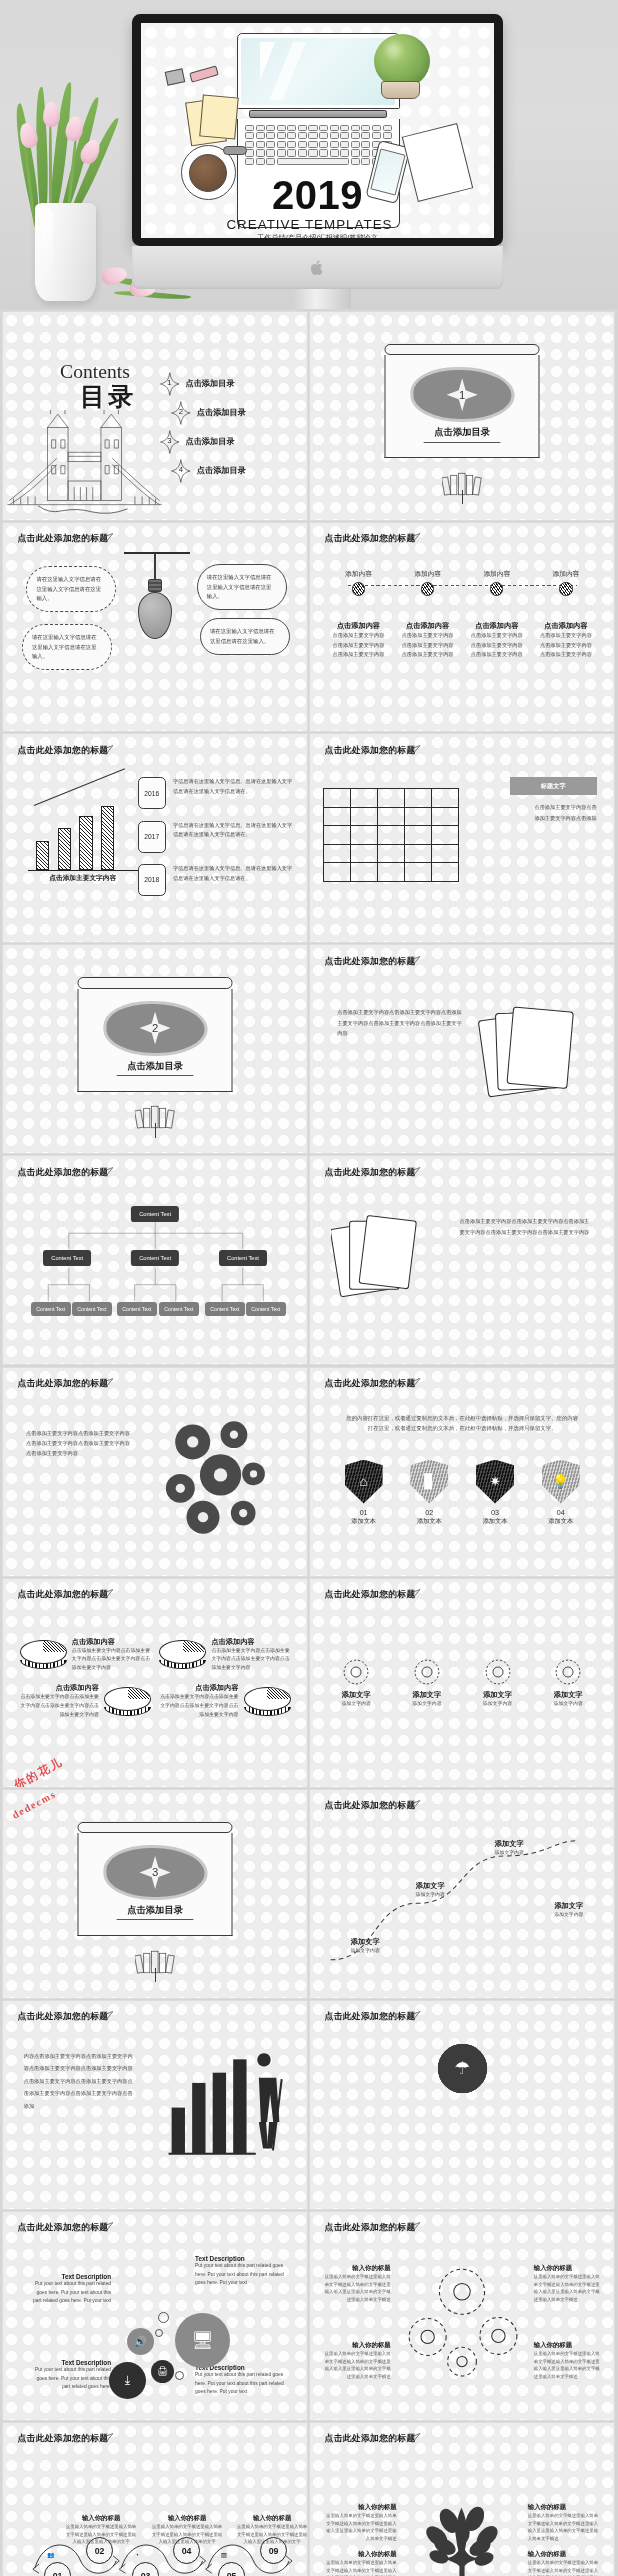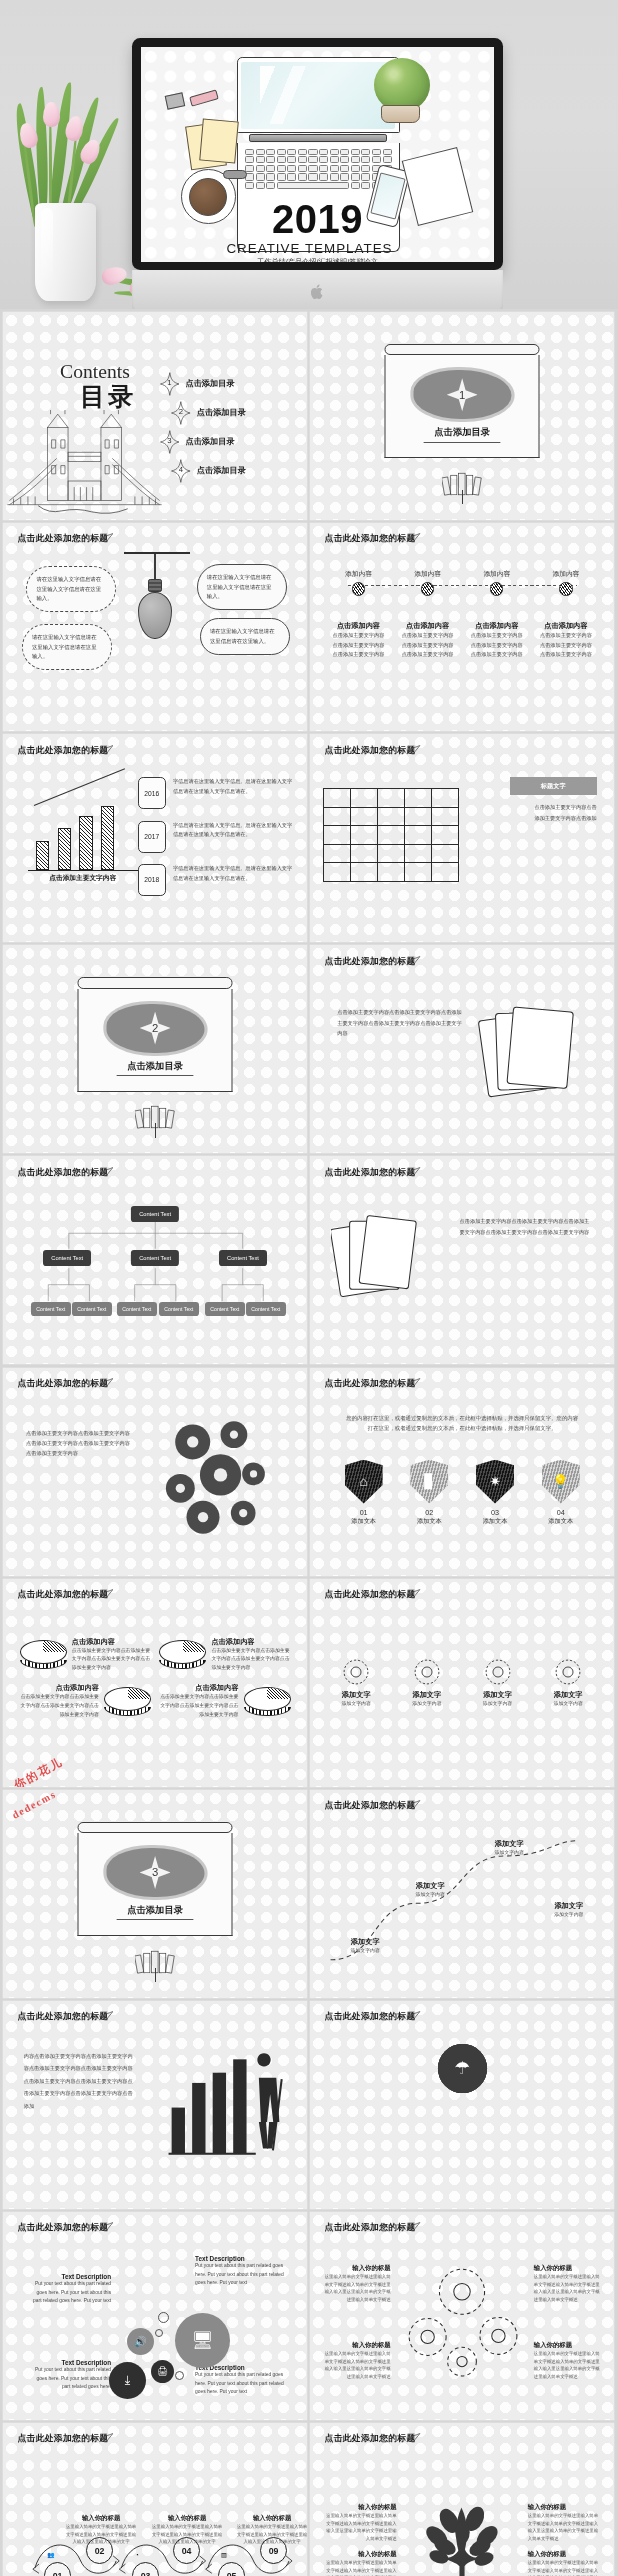--- a/index.html
+++ b/index.html
@@ -24,21 +24,21 @@
   .tulip-head { position: absolute; width: 16.5px; height: 25px; background: linear-gradient(160deg,#fbe7ee,#f0b9cd); border-radius: 50% 50% 45% 45%/60% 60% 40% 40%; box-shadow: inset -2.1px -2.1px 3.1px rgba(0,0,0,.05); }
   .vase {
     position: absolute; left: 30px; bottom: 8.2px; width: 61px; height: 98px;
     background: linear-gradient(100deg,#ffffff 0%,#f2f2f2 45%,#dcdcdc 100%);
     border-radius: 7.2px 7.2px 13.4px 13.4px / 5.2px 5.2px 20.6px 20.6px;
     box-shadow: 1px 3.1px 7.2px rgba(0,0,0,.12);
   }
   .vase::after { content:""; position:absolute; left:6.2px; top:5.2px; width:11.3px; height:77px;
     background: linear-gradient(#ffffff,rgba(255,255,255,0)); border-radius: 6.2px; opacity:.85; }
 
-  .imac { position: absolute; left: 132px; top: 14.4px; width: 380px; margin-top: 24px; }
+  .imac { position: absolute; left: 132px; top: 14.4px; width: 380px; }
   .imac-bezel {
     width: 371px; height: 232px; background: #1a1a1a;
     border-radius: 8.2px; padding: 8.8px;
     box-shadow: 0 6.2px 13.4px rgba(0,0,0,.22);
   }
   .imac-screen { width: 100%; height: 100%; overflow: hidden; position: relative; background:#f4f4f4; }
   .imac-chin {
     width: 371px; height: 43px;
     background: linear-gradient(180deg,#e7e7e7,#cfcfcf);
     border-radius: 0 0 7.2px 7.2px;

